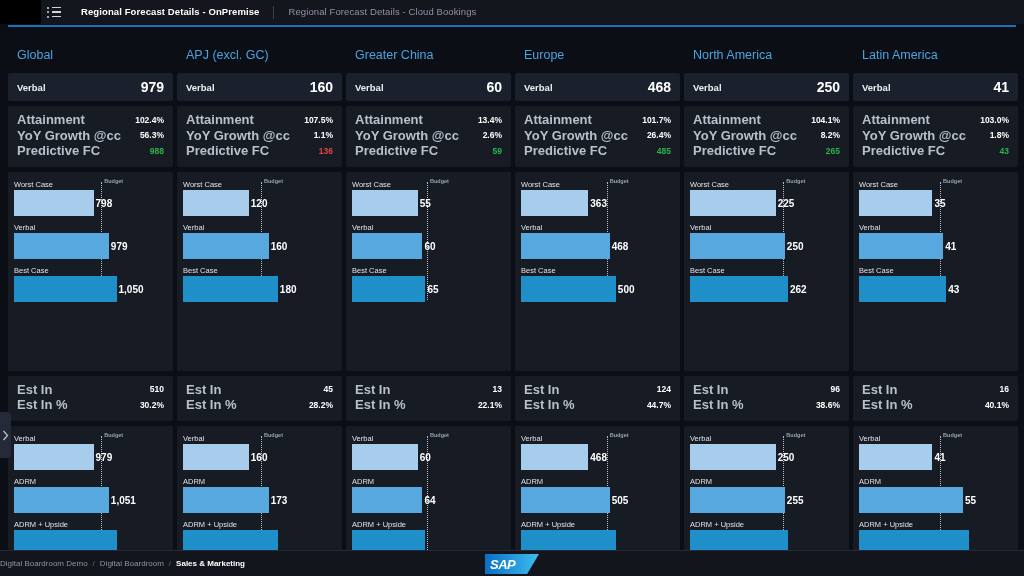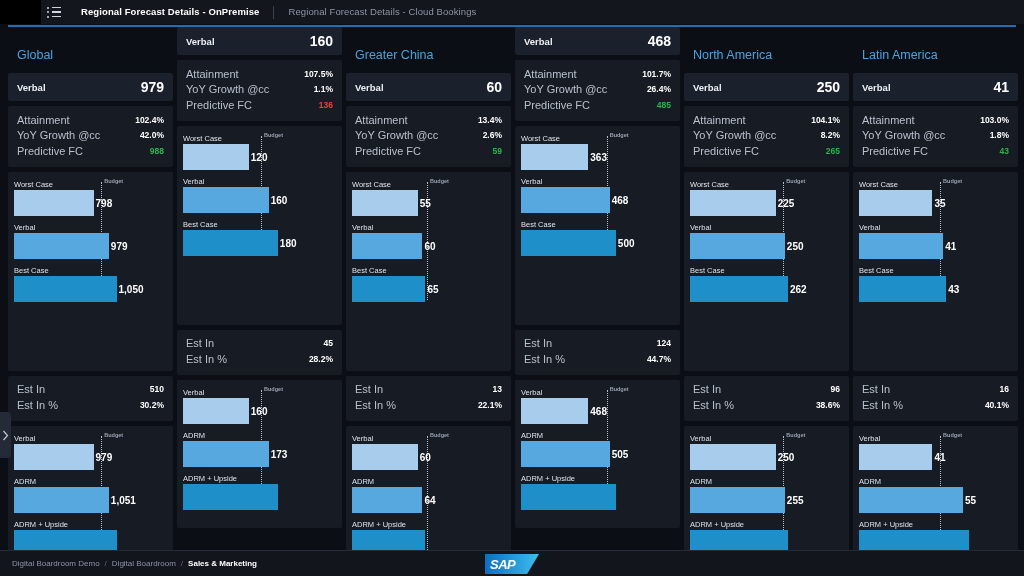--- a/index.html
+++ b/index.html
@@ -91,21 +91,21 @@
   .kpi-label { color: #eceff4; font-size: 9.5px; font-weight: bold; }
   .kpi-value { color: #ffffff; font-size: 14px; font-weight: bold; }
 
   .card.kpi-list {
     padding: 6px 9px 8px 9px;
   }
   .kpi-row {
     display: flex; align-items: center; justify-content: space-between;
     height: 15.5px;
   }
-  .kpi-row .k { color: #b9c0cc; font-size: 11px; font-weight: normal; text-align: center; }
+  .kpi-row .k { color: #b9c0cc; font-size: 13px; font-weight: bold; text-align: center; }
   .kpi-row .v { color: #ffffff; font-size: 8.5px; font-weight: bold; }
   .kpi-row .v.pos { color: #2eb34a; }
   .kpi-row .v.neg { color: #e8433f; }
 
   
   .card.chart {
     position: relative;
     padding: 7px 0 9px 0;
     overflow: hidden;
   }
@@ -137,21 +137,21 @@
   .card.chart.lower { height: 148px; }
   .card.chart.upper { height: 199px; }
 
   
   .footer {
     position: absolute; left: 0; bottom: 0; width: 1024px; height: 26px;
     background: #12151c;
     display: flex; align-items: center;
   }
   .crumbs {
-    font-size: 8px; color: #8d94a3; padding-left: 12px;
+    font-size: 8px; color: #8d94a3; 
     display: flex; align-items: center; gap: 5px;
   }
   .crumbs .sep { color: #626a79; }
   .crumbs .cur { color: #ffffff; font-weight: bold; }
   .saplogo {
     position: absolute; left: 50%; transform: translateX(-50%);
     bottom: 2px;
     width: 54px; height: 20px;
     background: linear-gradient(90deg,#0b6fc4 0%, #3ebdf0 100%);
     clip-path: polygon(0 0, 100% 0, 78% 100%, 0 100%);
@@ -202,21 +202,21 @@
       <span class="kpi-value">979</span>
     </div>
 
     <div class="card kpi-list">
       <div class="kpi-row">
         <span class="k">Attainment</span>
         <span class="v">102.4%</span>
       </div>
       <div class="kpi-row">
         <span class="k">YoY Growth @cc</span>
-        <span class="v">42.0%</span>
+        <span class="v">56.3%</span>
       </div>
       <div class="kpi-row">
         <span class="k">Predictive FC</span>
         <span class="v pos">988</span>
       </div>
     </div>
 
   <div class="card chart upper">
     <div class="chart-inner">
       <div class="budget-line" style="left:calc(6px + 57% - 6.84px)"></div>
@@ -280,20 +280,21 @@
       <div class="bar-label">ADRM + Upside</div>
       <div class="bar-wrap">
         <div class="bar" style="width:67%;background:#1f8fca"></div>
         <div class="bar-val" style="left:67%"></div>
       </div>
     </div>
     </div>
   </div>
   </div>
   <div class="col">
+    <div class="col-title">APJ (excl. GC)</div>
 
     <div class="card kpi-top">
       <span class="kpi-label">Verbal</span>
       <span class="kpi-value">160</span>
     </div>
 
     <div class="card kpi-list">
       <div class="kpi-row">
         <span class="k">Attainment</span>
         <span class="v">107.5%</span>
@@ -463,20 +464,21 @@
       <div class="bar-label">ADRM + Upside</div>
       <div class="bar-wrap">
         <div class="bar" style="width:48%;background:#1f8fca"></div>
         <div class="bar-val" style="left:48%"></div>
       </div>
     </div>
     </div>
   </div>
   </div>
   <div class="col">
+    <div class="col-title">Europe</div>
 
     <div class="card kpi-top">
       <span class="kpi-label">Verbal</span>
       <span class="kpi-value">468</span>
     </div>
 
     <div class="card kpi-list">
       <div class="kpi-row">
         <span class="k">Attainment</span>
         <span class="v">101.7%</span>

